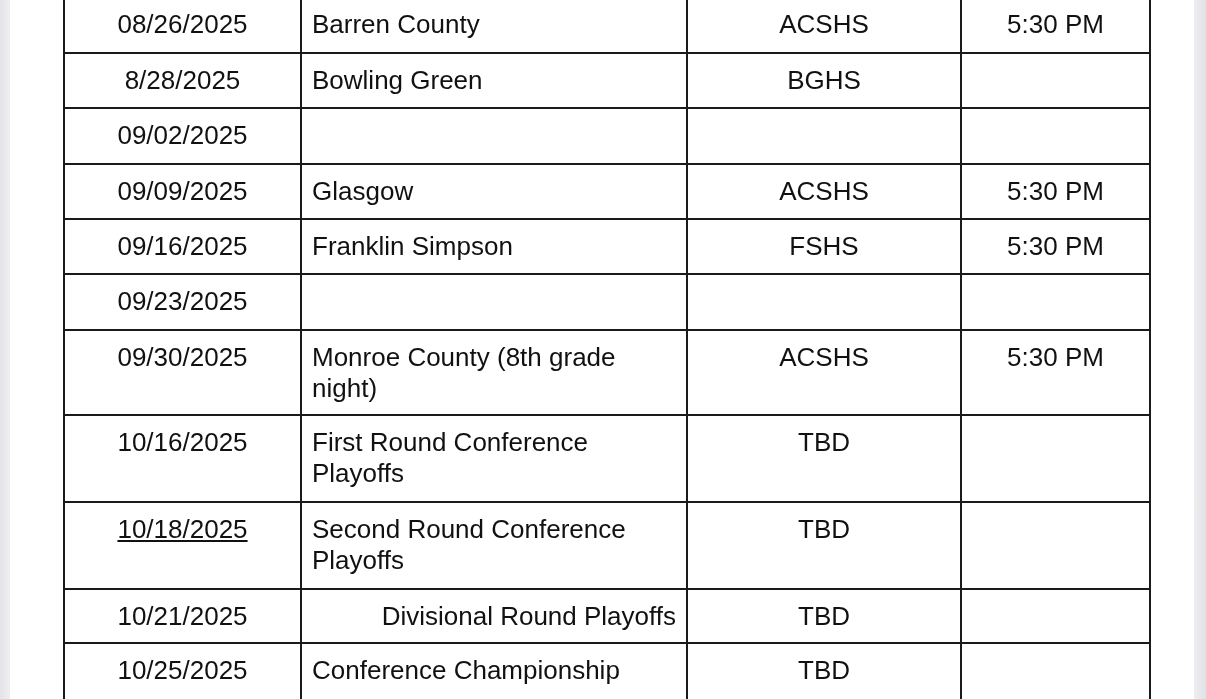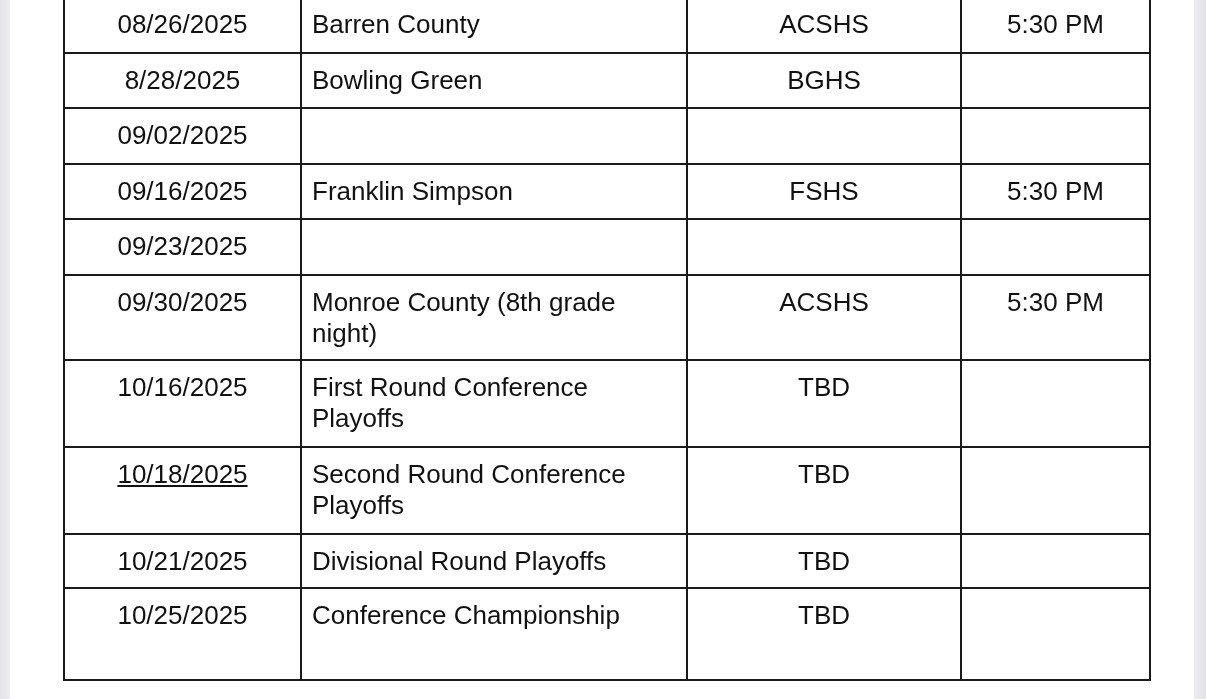--- a/index.html
+++ b/index.html
@@ -59,20 +59,26 @@
           <td class="c-loc" style="height: 42px;">BGHS</td>
           <td class="c-time" style="height: 42px;"></td>
         </tr>
         <tr style="height: 54px;">
           <td class="c-date" style="height: 43px; text-align: center;">09/02/2025</td>
           <td class="c-opp" style="height: 43px;"></td>
           <td class="c-loc" style="height: 43px;"></td>
           <td class="c-time" style="height: 43px;"></td>
         </tr>
         <tr style="height: 53px;">
+          <td class="c-date" style="height: 42px;">09/09/2025</td>
+          <td class="c-opp" style="height: 42px;">Glasgow</td>
+          <td class="c-loc" style="height: 42px;">ACSHS</td>
+          <td class="c-time" style="height: 42px;">5:30 PM</td>
+        </tr>
+        <tr style="height: 53px;">
           <td class="c-date" style="height: 42px;">09/16/2025</td>
           <td class="c-opp" style="height: 42px;">Franklin Simpson</td>
           <td class="c-loc" style="height: 42px;">FSHS</td>
           <td class="c-time" style="height: 42px;">5:30 PM</td>
         </tr>
         <tr style="height: 54px;">
           <td class="c-date" style="height: 43px;">09/23/2025</td>
           <td class="c-opp" style="height: 43px;"></td>
           <td class="c-loc" style="height: 43px;"></td>
           <td class="c-time" style="height: 43px;"></td>
@@ -90,21 +96,21 @@
           <td class="c-time" style="height: 74px;"></td>
         </tr>
         <tr style="height: 85px;">
           <td class="c-date" style="height: 74px; text-decoration: underline;">10/18/2025</td>
           <td class="c-opp" style="height: 74px;">Second Round Conference Playoffs</td>
           <td class="c-loc" style="height: 74px;">TBD</td>
           <td class="c-time" style="height: 74px;"></td>
         </tr>
         <tr style="height: 52px;">
           <td class="c-date" style="height: 41px;">10/21/2025</td>
-          <td class="c-opp" style="height: 41px;">Divisional Round Playoffs</td>
+          <td class="c-opp" style="height: 41px; text-align: right;">Divisional Round Playoffs</td>
           <td class="c-loc" style="height: 41px;">TBD</td>
           <td class="c-time" style="height: 41px;"></td>
         </tr>
         <tr style="height: 90px;">
           <td class="c-date" style="height: 79px;">10/25/2025</td>
           <td class="c-opp" style="height: 79px;">Conference Championship</td>
           <td class="c-loc" style="height: 79px;">TBD</td>
           <td class="c-time" style="height: 79px;"></td>
         </tr>
       </tbody>

